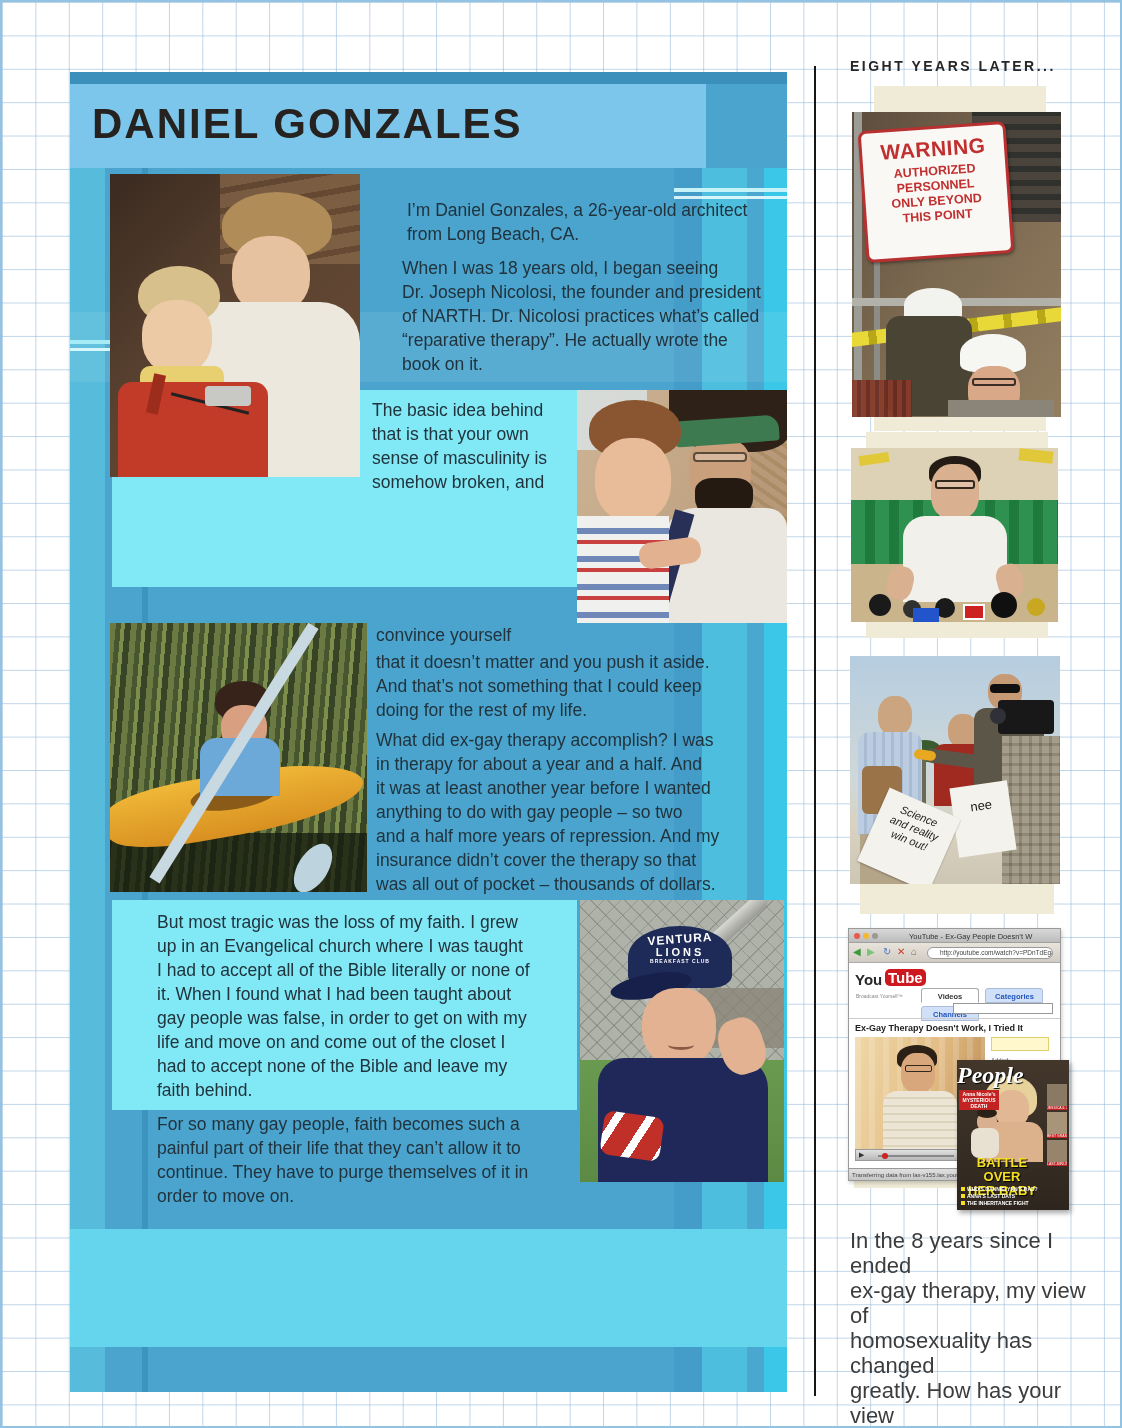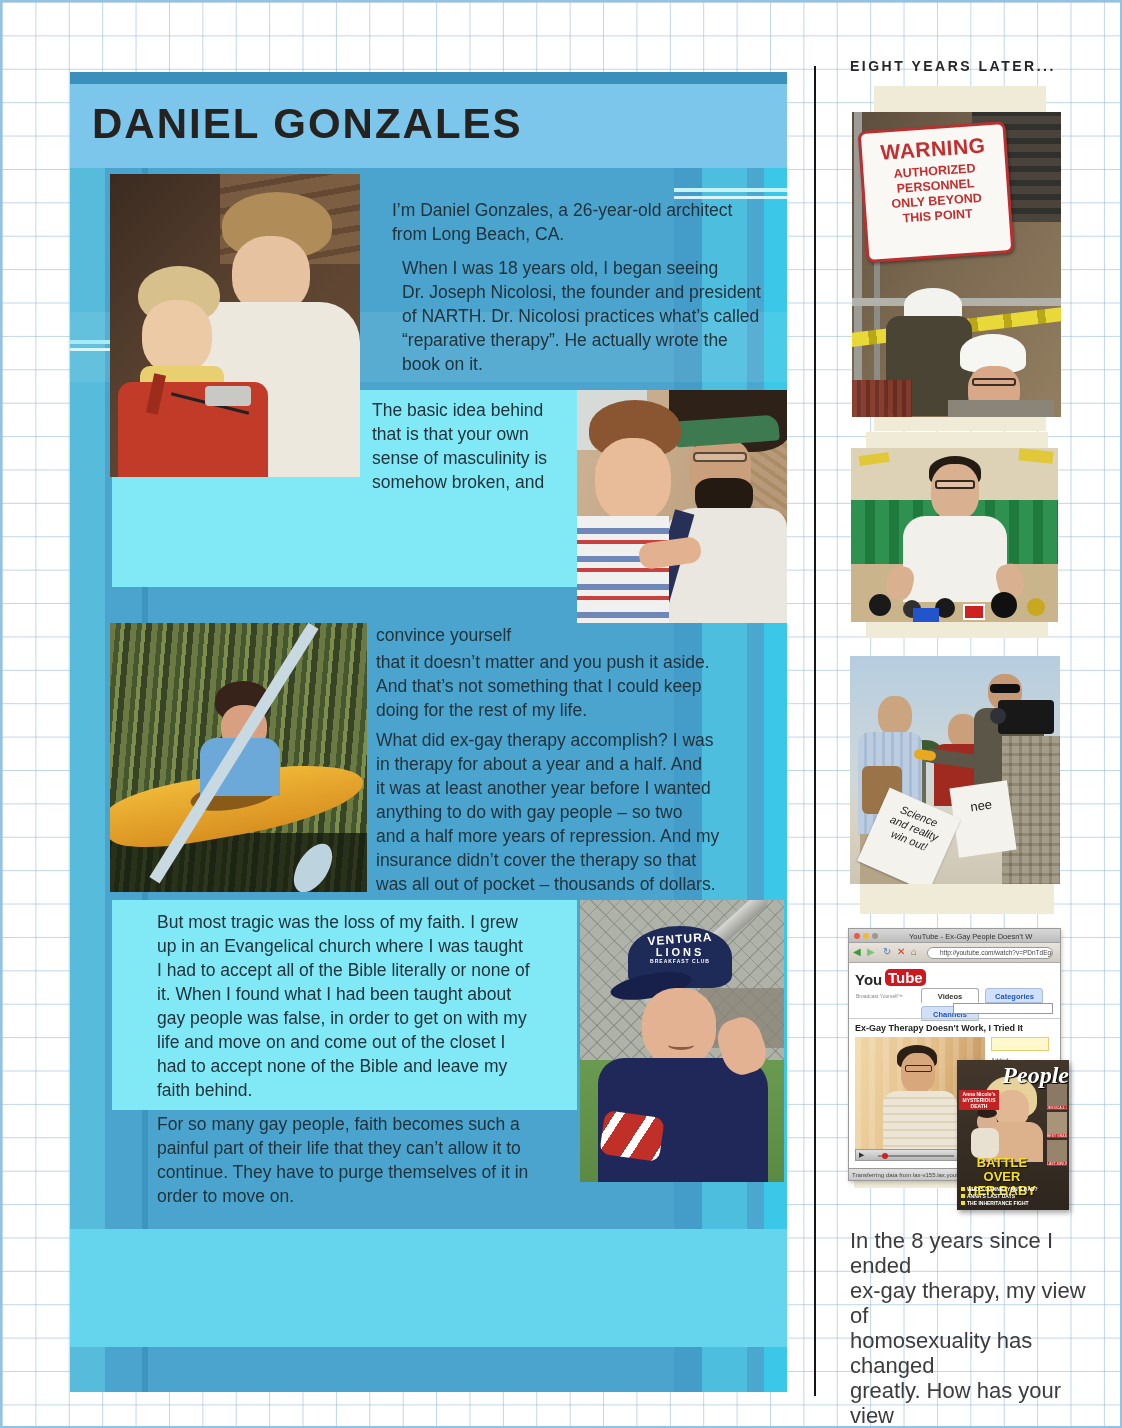--- a/index.html
+++ b/index.html
@@ -8,42 +8,42 @@
   .page { position:relative; width:1122px; height:1428px; overflow:hidden; background:#fff; border:2px solid #93c3e2; }
   .grid { position:absolute; inset:0;
     background-image:
       linear-gradient(rgba(140,180,215,.55) 1px, transparent 1px),
       linear-gradient(90deg, rgba(140,180,215,.55) 1px, transparent 1px);
     background-size:33.4px 33.4px; }
 
   
   .panel { position:absolute; left:68px; top:70px; width:717px; height:1320px; background:#4aa4ce; overflow:hidden; }
   .strip-top { position:absolute; left:0; top:0; width:717px; height:12px; background:#3a90ba; }
-  .title-band { position:absolute; left:0; top:12px; width:781px; height:84px; background:#7cc6eb; }
+  .title-band { position:absolute; left:0; top:12px; width:636px; height:84px; background:#7cc6eb; }
   .title-band h1 { position:absolute; left:22px; top:16px; font-size:42px; font-weight:700; letter-spacing:2px; color:#262220; }
   .pv, .ph { position:absolute; }
   .v1 { left:0; top:96px; width:35px; height:1224px; background:#57bcdc; }
   .v2 { left:72px; top:96px; width:6px; height:1224px; background:#3d94be; }
   .v3 { left:604px; top:96px; width:28px; height:1224px; background:#4097c2; opacity:.55; }
   .v4 { left:632px; top:96px; width:45px; height:1224px; background:#4fc4e4; opacity:.8; }
   .v5 { left:677px; top:96px; width:17px; height:1224px; background:#4aa8d0; }
   .v6 { left:694px; top:96px; width:23px; height:1224px; background:#3bc7e7; }
   .hband { left:0; top:240px; width:717px; height:70px; background:rgba(255,255,255,.08); }
   .hl1 { left:604px; top:116px; width:113px; height:4px; background:#c6f2fa; }
   .hl2 { left:604px; top:124px; width:113px; height:3px; background:#e8fbfd; opacity:.9; }
   .hl3 { left:0; top:268px; width:78px; height:4px; background:#a6ecf7; }
   .hl4 { left:0; top:276px; width:78px; height:3px; background:#d6f7fb; }
 
   .cyanblk { position:absolute; background:#80e9f5; z-index:1; }
   .cy1 { left:42px; top:318px; width:465px; height:197px; }
   .cy2 { left:42px; top:828px; width:465px; height:210px; }
   .bottomband { position:absolute; left:0; top:1157px; width:717px; height:118px; background:#64d5ec; z-index:1; }
 
   .body-t { position:absolute; white-space:pre-line; font-size:17.5px; line-height:24px; color:#21333d; z-index:3; }
-  .p-intro1 { left:322px; top:126px; width:400px; }
+  .p-intro1 { left:337px; top:126px; width:400px; }
   .p-intro2 { left:332px; top:184px; width:400px; }
   .p-basic-a { left:302px; top:326px; width:230px; }
   .p-basic-b { left:84px; top:428px; width:420px; }
   .p-analyze { left:84px; top:497px; width:420px; }
   .p-convince { left:306px; top:551px; width:220px; }
   .p-matter { left:306px; top:578px; width:420px; }
   .p-therapy { left:306px; top:656px; width:420px; }
   .p-tragic { left:87px; top:838px; width:430px; }
   .p-faith { left:87px; top:1040px; width:430px; }
   .p-eight { left:70px; top:1180px; width:640px; }
@@ -220,21 +220,21 @@
   .yt-side { position:absolute; left:142px; top:74px; width:64px; height:112px; }
   .ys-box { position:absolute; left:0; top:0; width:58px; height:14px; background:#fff8cc; border:1px solid #e0d070; }
   .ys-added { position:absolute; left:0; top:20px; font-size:6px; color:#555; }
   .ys-from { position:absolute; left:0; top:29px; font-size:6px; color:#555; }
   .ys-btn { position:absolute; left:0; top:40px; width:34px; height:9px; background:#d8d8d8; border:1px solid #aaa; }
   .yt-status { left:0; top:239px; width:211px; height:13px; background:linear-gradient(#e0e0e0,#c4c4c4); border-top:1px solid #999; font-size:6px; line-height:12px; color:#444; padding-left:3px; white-space:nowrap; overflow:hidden; }
 
   
   .mag { position:absolute; left:955px; top:1058px; width:112px; height:150px; background:linear-gradient(#43372c,#2e261e); box-shadow:2px 3px 5px rgba(0,0,0,.35); z-index:4; overflow:hidden; }
   .mag > div, .mag > span { position:absolute; }
-  .mag-mast { left:0; top:2px; width:112px; text-align:right; font-family:"Liberation Serif","DejaVu Serif",serif; font-style:italic; font-weight:700; font-size:24px; color:#fff; text-shadow:1px 1px 1px #000; }
+  .mag-mast { left:0; top:2px; width:112px; text-align:left; font-family:"Liberation Serif","DejaVu Serif",serif; font-style:italic; font-weight:700; font-size:24px; color:#fff; text-shadow:1px 1px 1px #000; }
   .mag-badge { left:2px; top:30px; width:40px; background:#c22222; color:#fff; font-size:5px; line-height:6px; font-weight:700; text-align:center; white-space:pre-line; padding:1px; }
   .mag-hair { left:28px; top:16px; width:52px; height:42px; background:#e6d29a; border-radius:50% 50% 35% 35%; }
   .mag-face { left:38px; top:30px; width:34px; height:38px; background:#e2b894; border-radius:45%; }
   .mag-shoulders { left:24px; top:62px; width:62px; height:40px; background:#dcb28c; border-radius:14px 14px 0 0; }
   .mag-babyhead { left:20px; top:52px; width:20px; height:20px; background:#d8b090; border-radius:45%; }
   .mag-babyhair { left:20px; top:48px; width:20px; height:10px; background:#2a2018; border-radius:50%; }
   .mag-babybody { left:14px; top:68px; width:28px; height:30px; background:#e8e0d0; border-radius:8px; }
   .mag-head1 { left:0; top:96px; width:90px; text-align:center; font-size:13px; line-height:14px; font-weight:700; color:#f5e020; text-shadow:1px 1px 1px #000; white-space:pre-line; }
   .mag-bullets { left:4px; top:126px; width:86px; }
   .mag-bullets .row { display:flex; align-items:center; margin-bottom:1px; }

